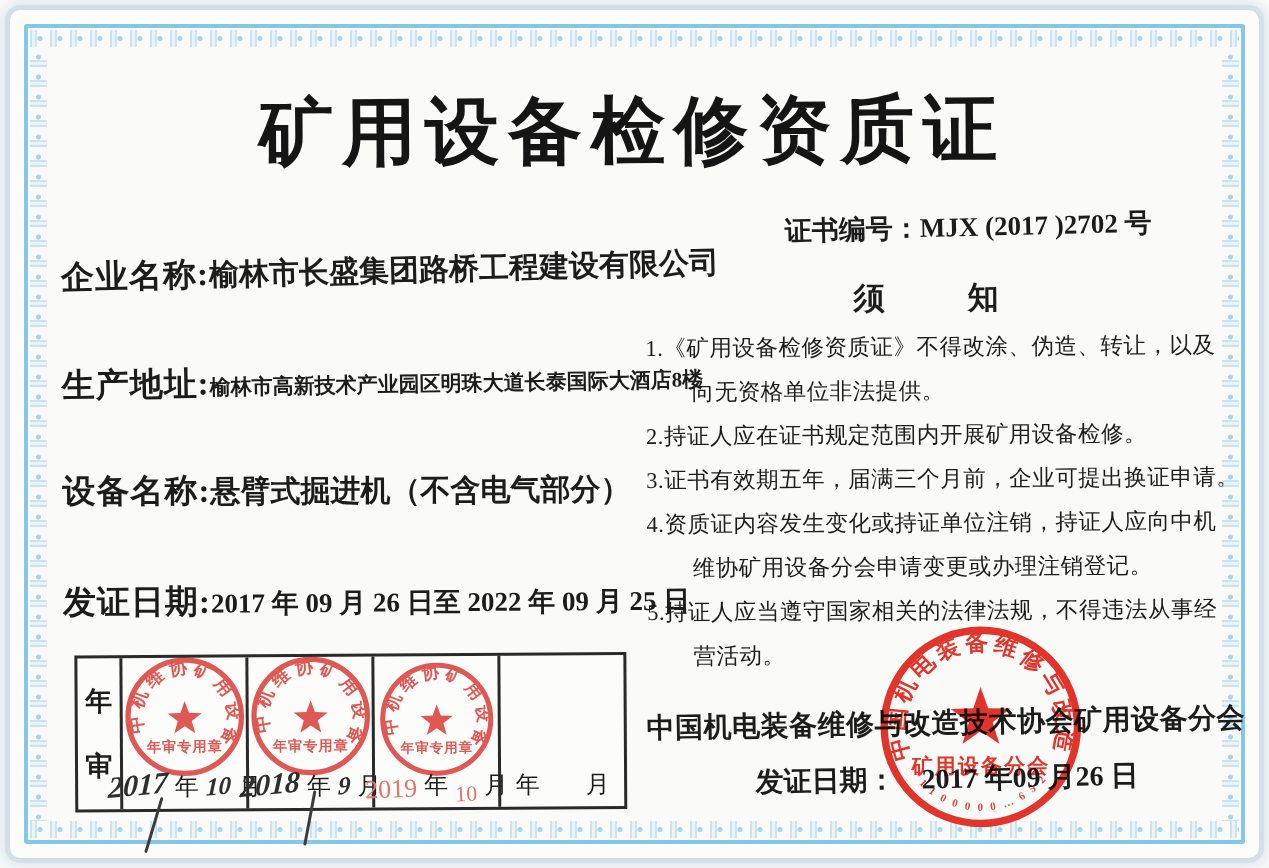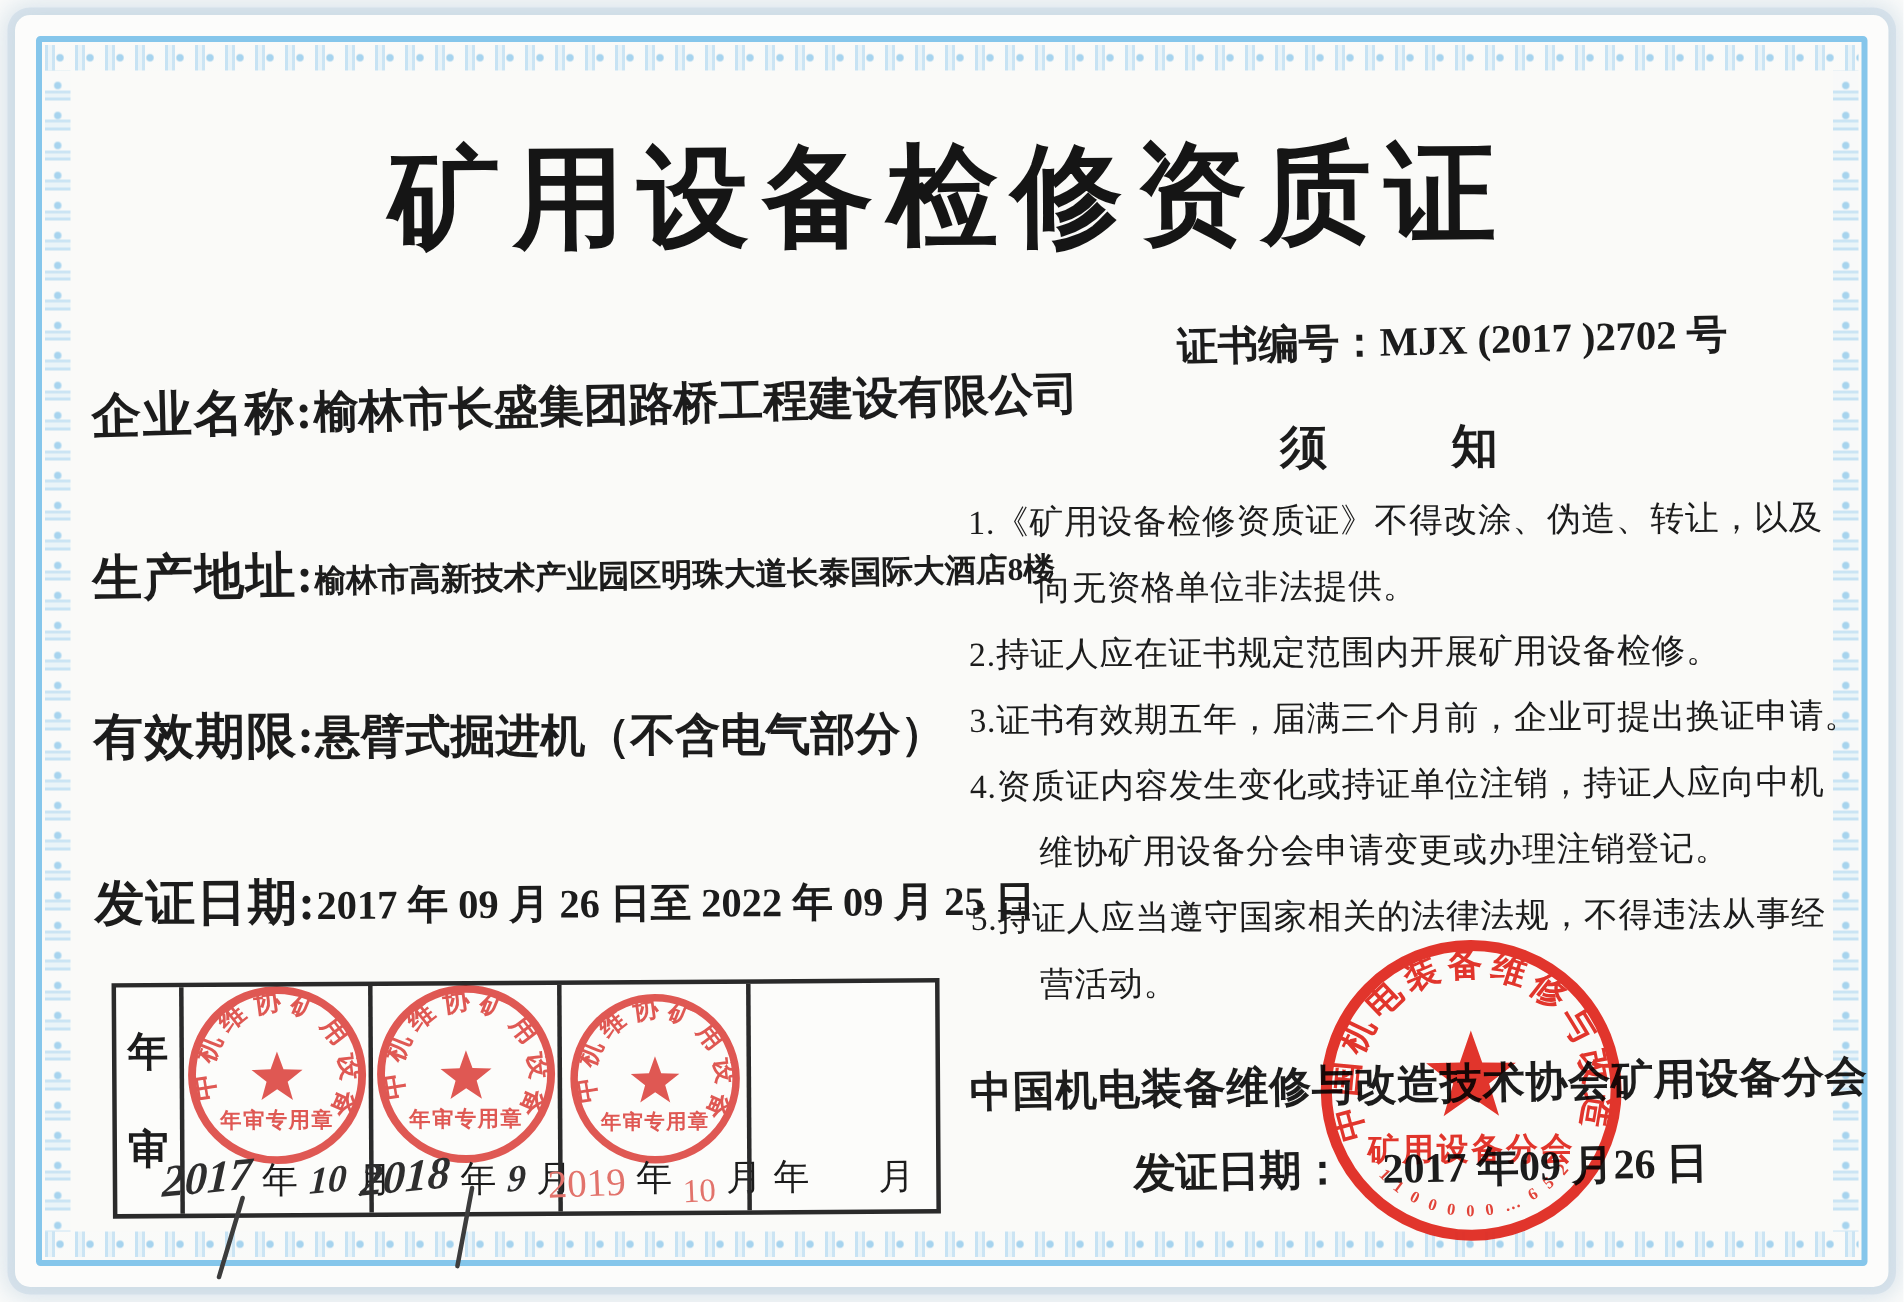--- a/index.html
+++ b/index.html
@@ -160,21 +160,21 @@
 
     <div class="field field-company">
       <span class="flabel">企业名称:</span><span class="fvalue">榆林市长盛集团路桥工程建设有限公司</span>
     </div>
 
     <div class="field field-address">
       <span class="flabel">生产地址:</span><span class="fvalue">榆林市高新技术产业园区明珠大道长泰国际大酒店8楼</span>
     </div>
 
     <div class="field field-device">
-      <span class="flabel">有效期限:</span><span class="fvalue">悬臂式掘进机（不含电气部分）</span>
+      <span class="flabel">设备名称:</span><span class="fvalue">悬臂式掘进机（不含电气部分）</span>
     </div>
 
     <div class="field field-validity">
       <span class="flabel">发证日期:</span><span class="fvalue">2017 年 09 月 26 日至 2022 年 09 月 25 日</span>
     </div>
 
     <div class="notice-heading">须　知</div>
 
     <div class="notices">
       <div class="notice-item">1.《矿用设备检修资质证》不得改涂、伪造、转让，以及

